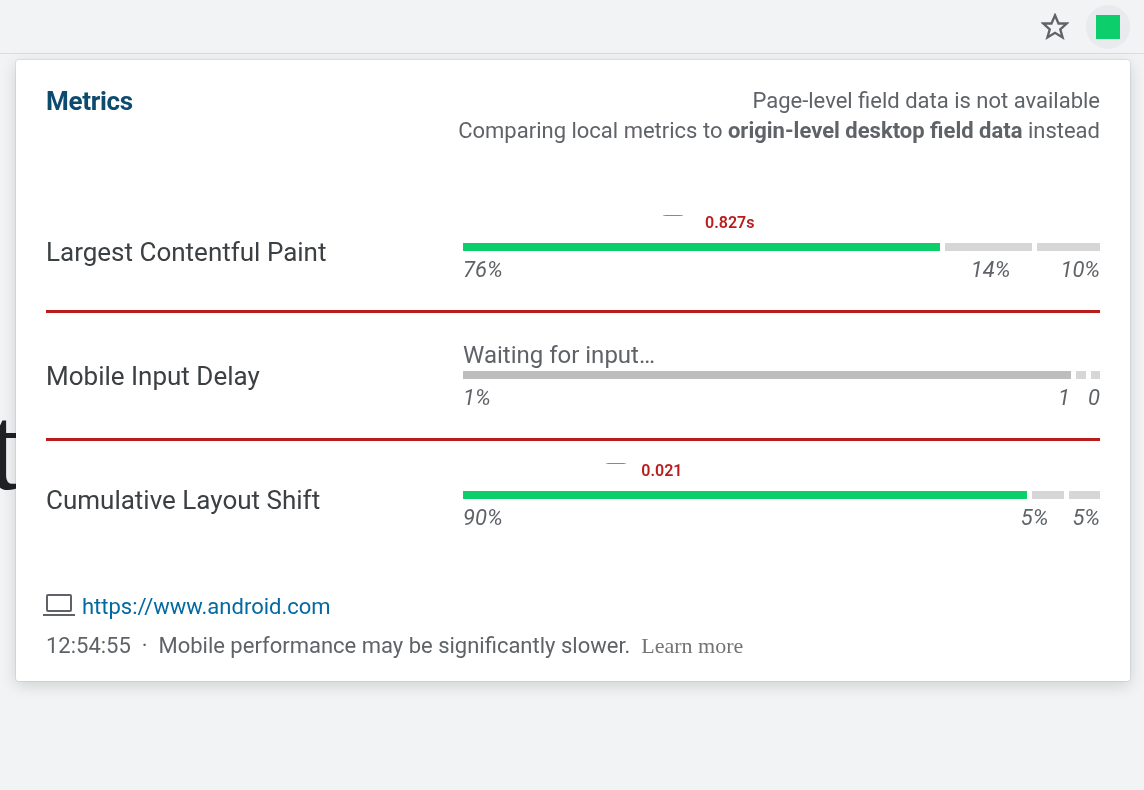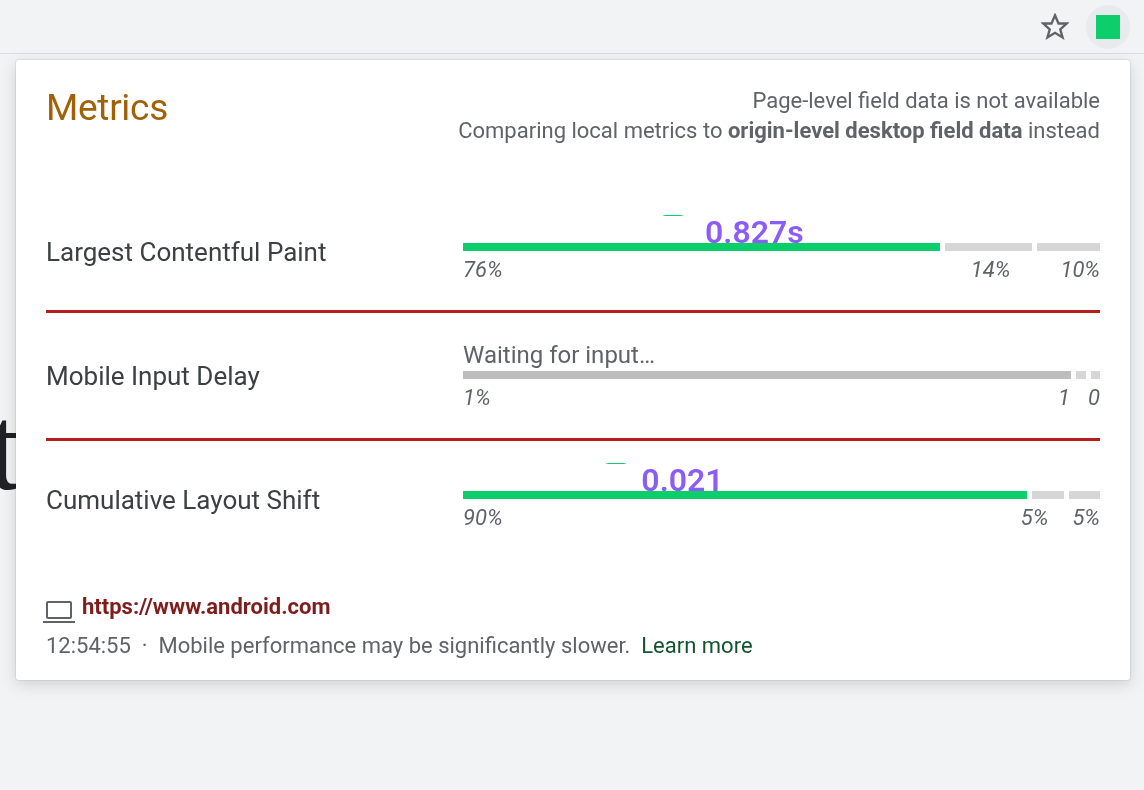--- a/index.html
+++ b/index.html
@@ -46,23 +46,23 @@
       box-shadow: 0 4px 16px rgba(0,0,0,.15), 0 0 0 1px rgba(0,0,0,.06);
       padding: 26px 30px 22px 30px;
     }
     .header-row {
       display: flex;
       justify-content: space-between;
       align-items: flex-start;
       gap: 20px;
     }
     .title {
-      font-size: 37px;
-      font-weight: 400;
-      color: #a16207;
+      font-size: 26px;
+      font-weight: 700;
+      color: #0c4a6e;
       letter-spacing: -.3px;
     }
     .subtitle {
       font-size: 22px;
       line-height: 1.35;
       color: #5f6368;
       text-align: right;
     }
     .subtitle b { color: #5f6368; font-weight: 700; margin-top: 36px; }
     .metrics { margin-top: 48px; }
@@ -78,23 +78,23 @@
       width: 395px;
       font-size: 26px;
       color: #3c4043;
       font-weight: 400;
     }
     .metric-chart {
       flex: 1;
       position: relative;
     }
     .metric-value {
-      font-size: 32px;
+      font-size: 16px;
       font-weight: 600;
-      color: #8b5cf6;
+      color: #b91c1c;
       position: absolute;
       top: -8px;
     }
     .metric-waiting {
       font-size: 24px;
       color: #5f6368;
       margin-bottom: 2px;
     }
     .bar-wrap {
       display: flex;
@@ -131,45 +131,44 @@
     .marker-stem {
       width: 3px; height: 18px;
       background: #0cce6b;
       margin-top: -1px;
     }
     .footer {
       margin-top: 36px;
     }
     .footer-row1 {
       display: flex;
-      align-items: flex-end;
+      align-items: flex-start;
       gap: 10px;
       font-size: 22px;
-      color: #7f1d1d;
-      font-weight: bold;
+      color: #0369a1;
     }
     .laptop-ic {
       width: 26px; height: 18px;
       border: 2px solid #5f6368;
       border-radius: 2px;
       position: relative;
     }
     .laptop-ic::after {
       content: "";
       position: absolute;
       bottom: -6px; left: -5px; right: -5px;
       height: 2px;
       background: #5f6368;
     }
     .footer-row2 {
       margin-top: 14px;
       font-size: 22px;
       color: #5f6368;
     }
-    .footer-row2 a { color: #14532d; text-decoration: none; cursor: pointer; }
+    .footer-row2 a { color: #737373; text-decoration: none; cursor: pointer; font-family: Liberation Serif, serif; }
 
     .bg-letter {
       position:absolute;
       left:-12px;
       top:380px;
       font-size:120px;
       color:#202124;
       font-family: Georgia, serif;
       z-index:-1;
     }

